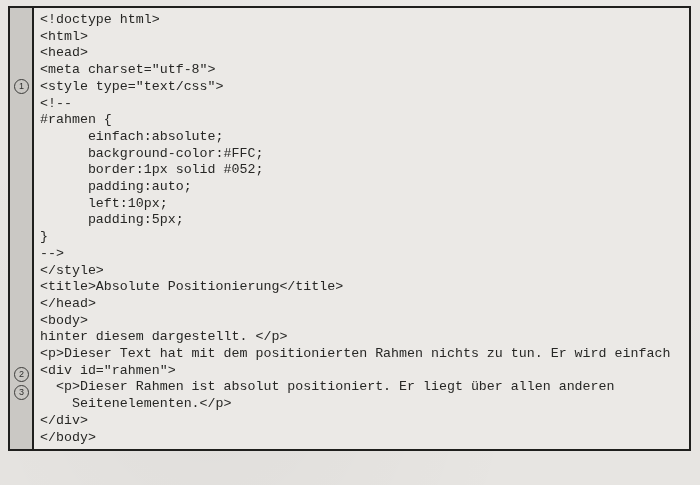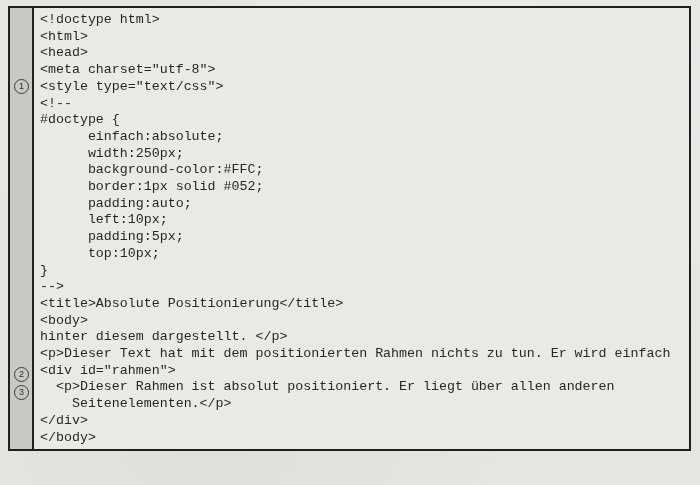--- a/index.html
+++ b/index.html
@@ -81,32 +81,32 @@
       <span class="marker marker-2">2</span>
       <span class="marker marker-3">3</span>
     </div>
     <div class="code-area">
         <div class="code-line">&lt;!doctype html&gt;</div>
         <div class="code-line">&lt;html&gt;</div>
         <div class="code-line">&lt;head&gt;</div>
         <div class="code-line">&lt;meta charset="utf-8"&gt;</div>
         <div class="code-line">&lt;style type="text/css"&gt;</div>
         <div class="code-line">&lt;!--</div>
-        <div class="code-line">#doctype {</div>
+        <div class="code-line">#rahmen {</div>
         <div class="code-line">      einfach:absolute;</div>
-        <div class="code-line">      width:250px;</div>
         <div class="code-line">      background-color:#FFC;</div>
         <div class="code-line">      border:1px solid #052;</div>
         <div class="code-line">      padding:auto;</div>
         <div class="code-line">      left:10px;</div>
         <div class="code-line">      padding:5px;</div>
-        <div class="code-line">      top:10px;</div>
         <div class="code-line">}</div>
         <div class="code-line">--&gt;</div>
+        <div class="code-line">&lt;/style&gt;</div>
         <div class="code-line">&lt;title&gt;Absolute Positionierung&lt;/title&gt;</div>
+        <div class="code-line">&lt;/head&gt;</div>
         <div class="code-line">&lt;body&gt;</div>
         <div class="code-line">hinter diesem dargestellt. &lt;/p&gt;</div>
         <div class="code-line">&lt;p&gt;Dieser Text hat mit dem positionierten Rahmen nichts zu tun. Er wird einfach</div>
         <div class="code-line">&lt;div id="rahmen"&gt;</div>
         <div class="code-line">  &lt;p&gt;Dieser Rahmen ist absolut positioniert. Er liegt über allen anderen</div>
         <div class="code-line">    Seitenelementen.&lt;/p&gt;</div>
         <div class="code-line">&lt;/div&gt;</div>
         <div class="code-line">&lt;/body&gt;</div>
       </div>
   </div>

